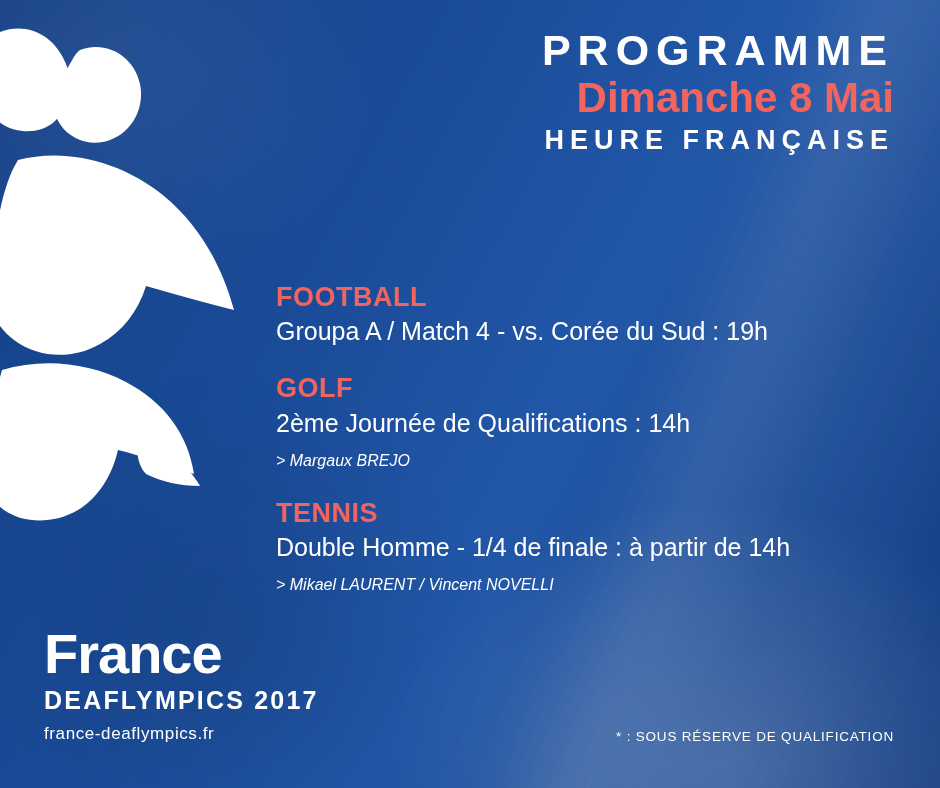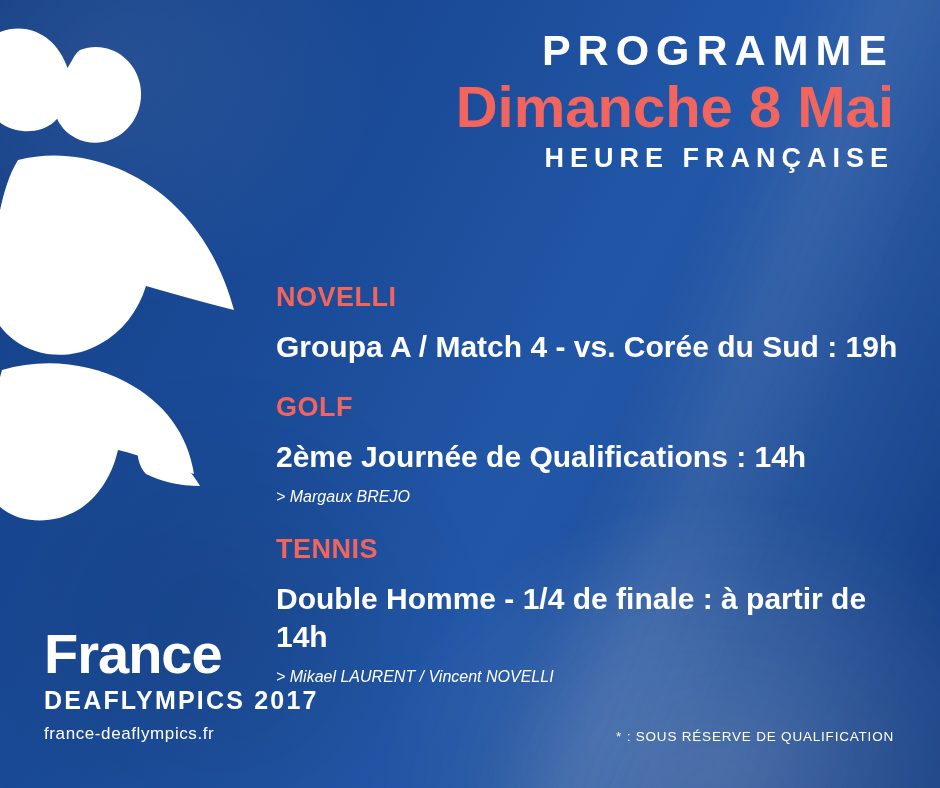--- a/index.html
+++ b/index.html
@@ -73,21 +73,21 @@
   }
   .header .prog {
     color: #ffffff;
     font-size: 43px;
     font-weight: bold;
     letter-spacing: 7px;
     line-height: 1.05;
   }
   .header .date {
     color: #f2655f;
-    font-size: 58px;
+    font-size: 42px;
     font-weight: bold;
     letter-spacing: 0px;
     line-height: 1.1;
     margin-top: 2px;
   }
   .header .hour {
     color: #ffffff;
     font-size: 27px;
     font-weight: bold;
     letter-spacing: 6px;
@@ -105,24 +105,24 @@
   .sport-block:last-child { margin-bottom: 0; }
   .sport-title {
     color: #f2655f;
     font-size: 27px;
     font-weight: bold;
     letter-spacing: 0.5px;
     line-height: 1.12;
   }
   .sport-detail {
     color: #ffffff;
-    font-size: 30px;
+    font-size: 25px;
     line-height: 1.25;
-    margin-top: 16px;
-    font-weight: bold;
+    margin-top: 4px;
+    font-weight: normal;
   }
   .athlete {
     color: #ffffff;
     font-size: 16px;
     font-style: italic;
     line-height: 1.35;
     margin-top: 11px;
   }
 
   
@@ -193,21 +193,21 @@
 
   <div class="header">
     <div class="prog">PROGRAMME</div>
     <div class="date">Dimanche 8 Mai</div>
     <div class="hour">HEURE FRANÇAISE</div>
   </div>
 
   <div class="schedule">
 
     <div class="sport-block">
-      <div class="sport-title">NOVELLI</div>
+      <div class="sport-title">FOOTBALL</div>
       <div class="sport-detail">Groupa A / Match 4 - vs. Corée du Sud : 19h</div>
     </div>
 
     <div class="sport-block">
       <div class="sport-title">GOLF</div>
       <div class="sport-detail">2ème Journée de Qualifications : 14h</div>
       <div class="athlete">&gt; Margaux BREJO</div>
     </div>
 
     <div class="sport-block">

